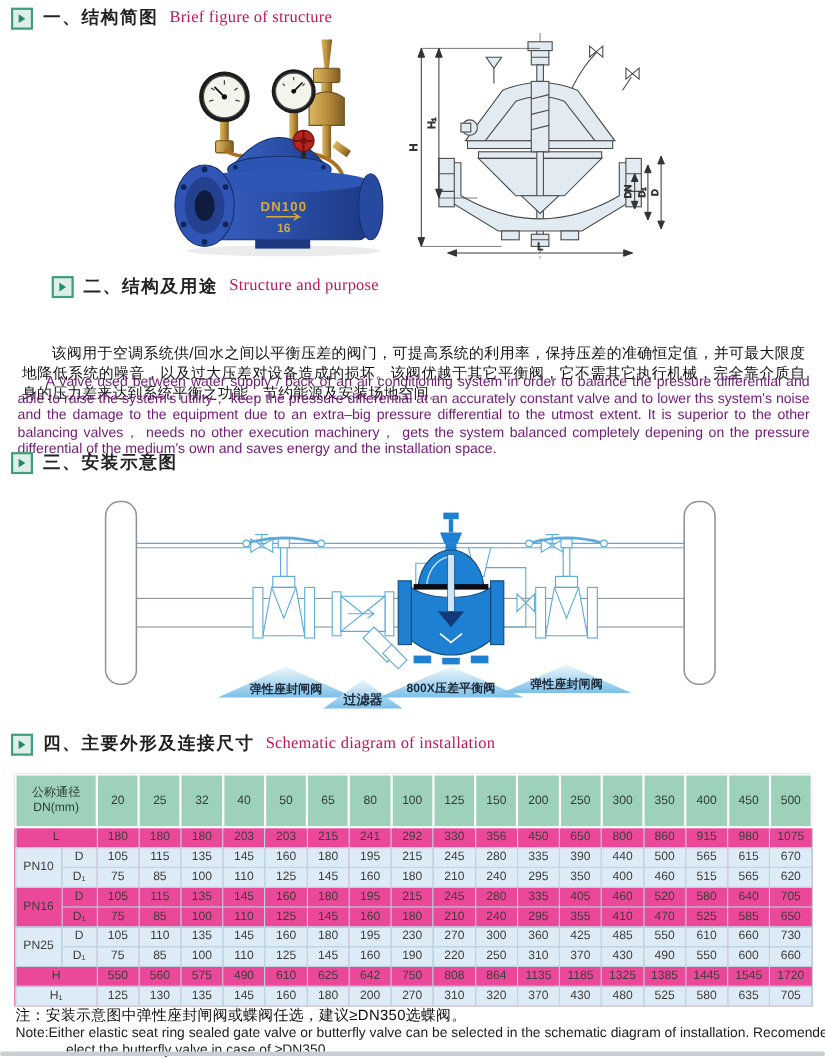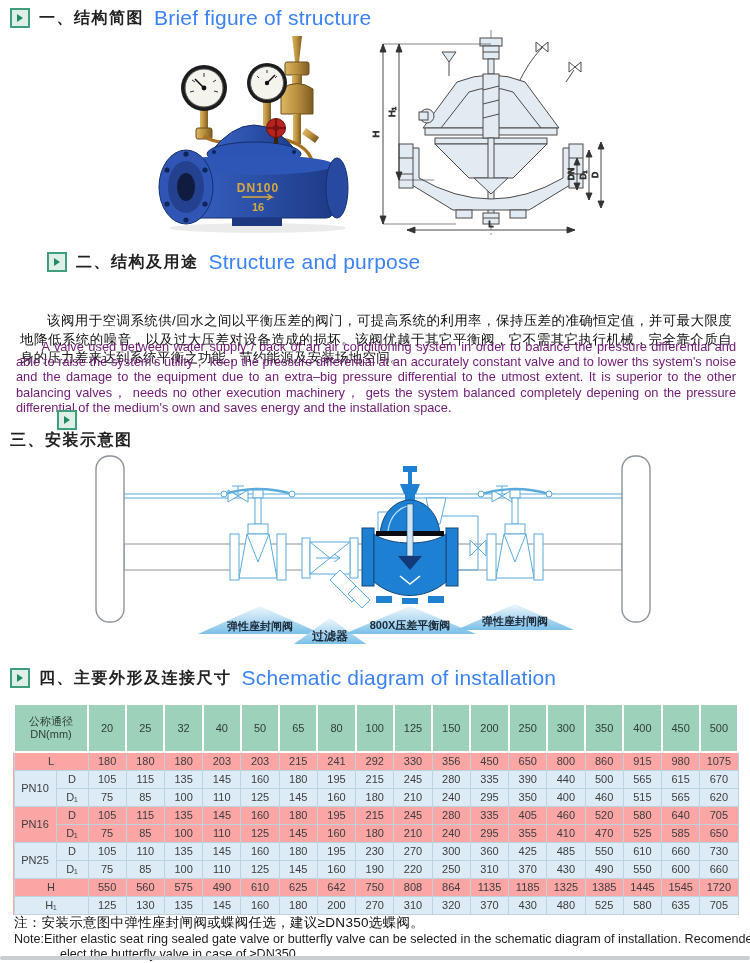--- a/index.html
+++ b/index.html
@@ -8,27 +8,27 @@
     font-family:"Liberation Sans",sans-serif;color:#333;
     position:relative;overflow:hidden;
   }
   .abs{position:absolute;}
   
   .sec{display:flex;align-items:center;}
   .sec .ic{width:16px;height:16px;border:2px solid #3f9e7c;background:#ddefe7;
     display:flex;align-items:center;justify-content:center;margin-right:9px;flex:0 0 auto;}
   .sec .ic svg{display:block;}
   .sec .cn{font-size:16px;font-weight:700;color:#222;letter-spacing:1.5px;}
-  .sec .en{font-size:21px;font-weight:400;color:#3b82f6;margin-left:10px;letter-spacing:.2px;}
+  .sec .en{font-size:15px;font-weight:400;color:#be185d;margin-left:10px;letter-spacing:.2px;font-family:Liberation Serif, serif;}
   
   .para-cn{font-size:13.5px;line-height:18.5px;color:#101010;text-align:justify;text-indent:2em;letter-spacing:.2px;}
   .para-en{font-size:12.8px;line-height:15.2px;color:#701a75;text-align:justify;text-indent:2em;}
   
   table.dim{border-collapse:collapse;table-layout:fixed;width:726px;font-size:11px;color:#3d3d3d;
-    border:1px solid #9cb8c6;background:#fca5a5;}
+    border:1px solid #9cb8c6;background:#ec4899;}
   table.dim th{background:#9dd1ba;font-weight:400;color:#2e3e38;border:2px solid #fff;
     height:46px;padding:0;font-size:11px;line-height:13px;}
   table.dim th.corner{white-space:pre-line;}
   table.dim td{border:1px solid #bcd4e0;text-align:center;height:17px;padding:0;line-height:17px;}
   table.dim tr.tint{background:#dcebf5;}
   table.dim td.grp,table.dim td.lbl{color:#3d3d3d;}
   
   .note-cn{font-size:13.5px;color:#0e0e0e;letter-spacing:.3px;}
   .note-en{font-size:12.6px;line-height:15px;color:#1c1c1c;padding-left:46px;text-indent:-46px;}
   .bottom-bar{background:#c9ced2;height:4px;border-radius:2px;}
@@ -256,21 +256,21 @@
     <svg width="10" height="10" viewBox="0 0 10 10">
         <path d="M2 1 L8 5 L2 9 Z" fill="#1f8a63"></path>
       </svg>
   </span>
   <span class="cn">二、结构及用途</span>
   <span class="en">Structure and purpose</span>
 </div>
 <div class="abs para-cn" style="left:20px;top:281px;width:712px;margin-top:31px;">该阀用于空调系统供/回水之间以平衡压差的阀门，可提高系统的利用率，保持压差的准确恒定值，并可最大限度地降低系统的噪音，以及过大压差对设备造成的损坏。该阀优越于其它平衡阀，它不需其它执行机械，完全靠介质自身的压力差来达到系统平衡之功能，节约能源及安装场地空间。</div>
 <div class="abs para-en" style="left:16px;top:339px;width:720px;">A valve used between water supply / back of an air conditioning system in order to balance the pressure differential and able to raise the system's utility， keep the pressure differential at an accurately constant valve and to lower ths system's noise and the damage to the equipment due to an extra–big pressure differential to the utmost extent.  It is superior to the other balancing valves， needs no other execution machinery， gets the system balanced completely depening on the pressure differential of the medium's own and saves energy and the installation space.</div>
 
-<div class="abs sec" style="left:10px;top:410px;flex-direction:column;">
+<div class="abs sec" style="left:10px;top:410px;">
   <span class="ic">
     <svg width="10" height="10" viewBox="0 0 10 10">
         <path d="M2 1 L8 5 L2 9 Z" fill="#1f8a63"></path>
       </svg>
   </span>
   <span class="cn">三、安装示意图</span>
 </div>
 
 <svg class="abs" style="left:10px;top:436px;" width="730" height="224" viewBox="0 0 730 224">
   <defs>

